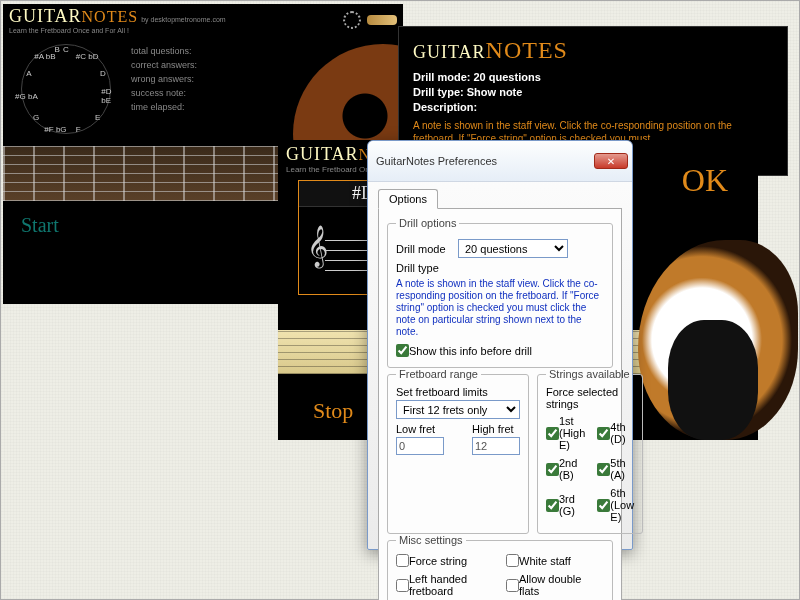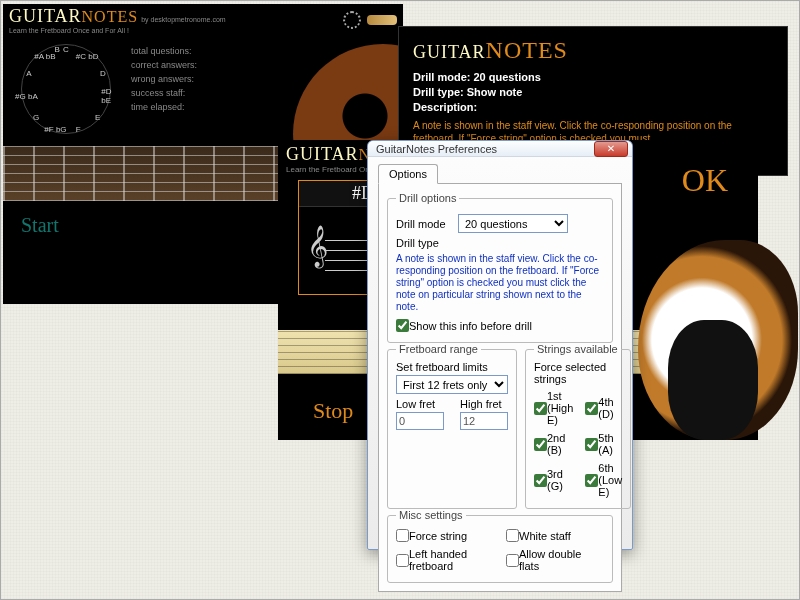--- a/index.html
+++ b/index.html
@@ -51,38 +51,38 @@
 .necklight::before { content:""; position:absolute; inset:0; background: repeating-linear-gradient(0deg, rgba(0,0,0,.3) 0 1px, transparent 1px 7px); }
 .dots { position:absolute; top:18px; left:160px; display:flex; gap:40px; }
 .dots i { width:8px; height:8px; background:#333; border-radius:50%; display:block; }
 .stop { position:absolute; left: 35px; top: 258px; font-family: Georgia,serif; font-size: 22px; color:#e18a1a; }
 .egtr { position:absolute; right: -40px; top: 60px; width: 180px; height: 260px; }
 .egtr .ebody { position:absolute; right:0; top:40px; width:160px; height:200px; background: radial-gradient(ellipse at 40% 50%, #fff 0 50px, #c07a2a 60px 80px, #2a1608 90px); border-radius: 60% 40% 50% 50%; }
 .pickguard { position:absolute; right:40px; top:80px; width:90px; height:120px; background:#111; border-radius:40%; }
 
 
 .dlg { position:absolute; left:367px; top:140px; width:266px; height:410px; background: linear-gradient(#fdfdfd,#ebebeb); border:1px solid #7a9ac9; border-radius: 6px 6px 2px 2px; box-shadow: 0 4px 16px rgba(0,0,0,.4); }
-.dlg-titlebar { height:16px; background: linear-gradient(#fdfefe,#e6eef7); border-bottom:1px solid #cfd7e3; border-radius:6px 6px 0 0; display:flex; align-items:center; padding:0 4px 0 8px; font-size:11px; color:#333; }
+.dlg-titlebar { height:41px; background: linear-gradient(#fdfefe,#e6eef7); border-bottom:1px solid #cfd7e3; border-radius:6px 6px 0 0; display:flex; align-items:center; padding:0 4px 0 8px; font-size:11px; color:#333; }
 .dlg-titlebar .spacer { flex:1; }
 .closebtn { width:34px; height:16px; background: linear-gradient(#e49a8f,#c83a2a); border:1px solid #a02a1a; border-radius:3px; display:flex; align-items:center; justify-content:center; color:#fff; font-size:10px; }
 .dlg-body { padding: 6px 10px 8px 10px; }
 .tab { display:inline-block; padding:3px 10px; border:1px solid #aaa; border-bottom:1px solid #fdfdfd; background:#fdfdfd; border-radius:3px 3px 0 0; font-size:11px; position:relative; top:1px; }
 .tabpane { border:1px solid #aaa; padding:8px; background:#fdfdfd; }
 fieldset { border:1px solid #bbb; border-radius:3px; padding:6px 8px 8px 8px; margin-bottom:0; }
 legend { font-size:11px; color:#444; padding:0 3px; }
 .row { display:flex; align-items:center; gap:6px; margin:4px 0; }
 .row label { width:56px; font-size:11px; }
 select, input[type=text] { border:1px solid #7a9ac9; font-size:11px; padding:1px 2px; background:#fff; }
 select { width:110px; height:19px; }
 .hint { color:#1030c0; font-size:10px; line-height:12px; margin-top:2px; }
 .chk { display:flex; align-items:center; gap:0; font-size:11px; margin:2px 0; }
 .chk input { accent-color:#3a7a3a; width:13px; height:13px; }
 .twocol { display:flex; gap:8px; }
 .twocol fieldset { flex:1; }
-.mini { display:flex; gap:16px;justify-content:center; }
+.mini { display:flex; gap:28px;justify-content:center; }
 .mini .col { flex:1; }
 .mini label { display:block; font-size:11px; margin-bottom:2px; }
 .mini input { width:48px; height:18px; }
 .grid2 { display:grid; grid-template-columns:1fr 1fr; gap:2px 12px; }
 </style>
 </head>
 <body>
 
 <div class="paper"></div>
 
@@ -110,21 +110,21 @@
       <span style="left:16%;top:82%">G</span>
       <span style="left:5%;top:58%">#G bA</span>
       <span style="left:8%;top:32%">A</span>
       <span style="left:26%;top:12%">#A bB</span>
       <span style="left:40%;top:5%">B</span>
     </div>
     <div class="stats">
       <div>total questions:</div>
       <div>correct answers:</div>
       <div>wrong answers:</div>
-      <div>success staff:</div>
+      <div>success note:</div>
       <div>time elapsed:</div>
     </div>
   </div>
   <div class="body1"></div>
   <div class="fretboard"></div>
   <div class="start">Start</div>
 </div>
 
 <div class="app2">
   <div class="brand"><span class="g">GUITAR</span><span class="n">NOTES</span></div>

